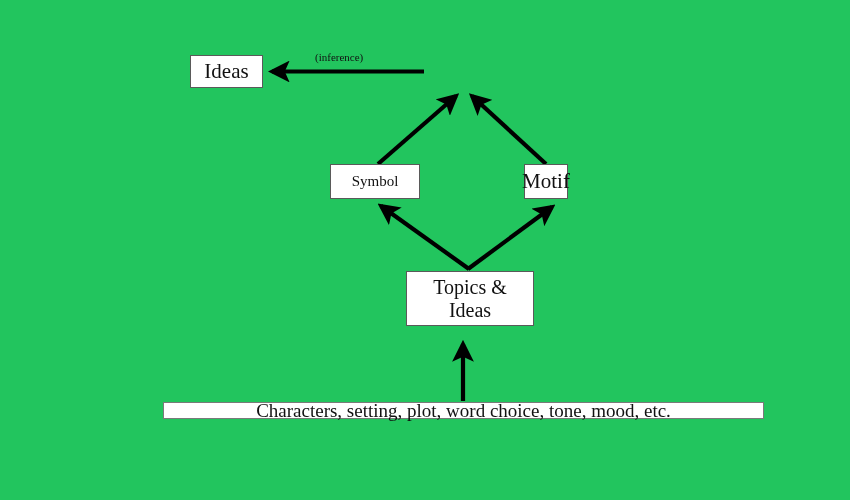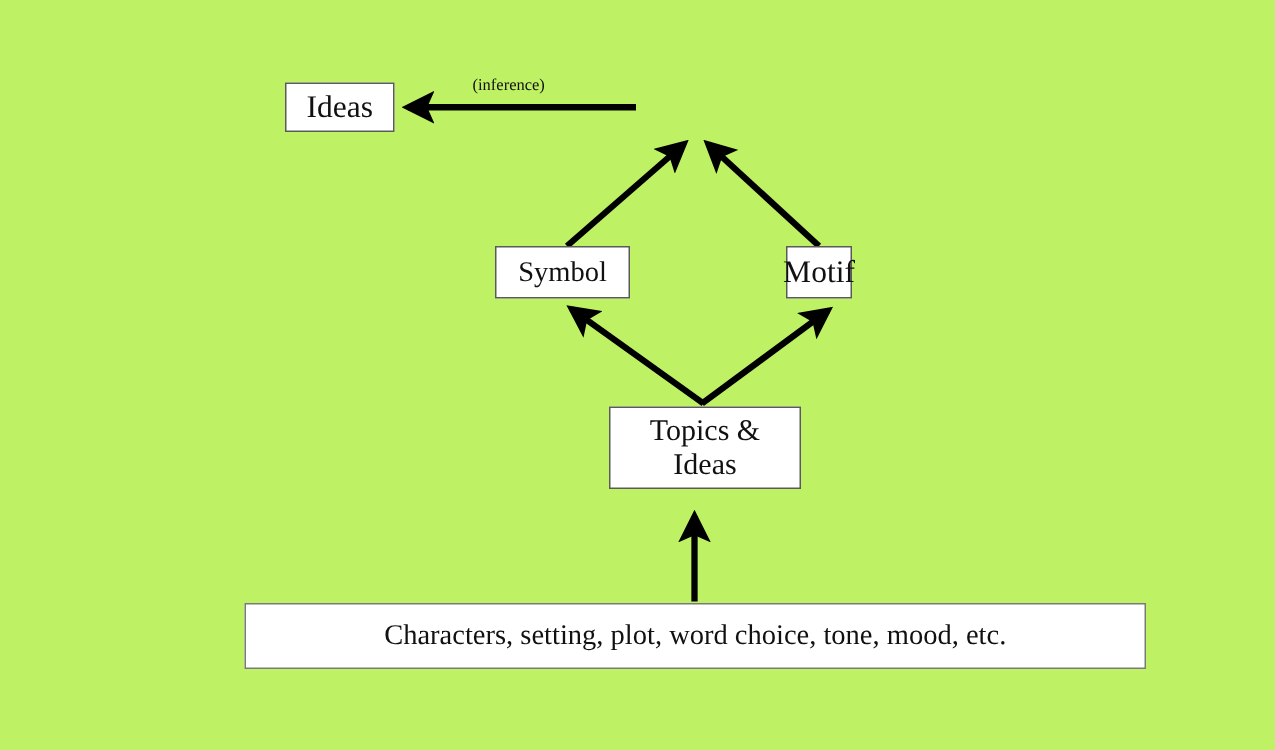--- a/index.html
+++ b/index.html
@@ -7,21 +7,21 @@
     padding: 0;
     background: #ffffff;
   }
   body {
     font-family: "Liberation Serif", serif;
   }
   #canvas {
     position: relative;
     width: 850px;
     height: 500px;
-    background: #bef264;
+    background: #22c55e;
     overflow: hidden;
   }
   #edges {
     position: absolute;
     left: 0;
     top: 0;
     width: 850px;
     height: 500px;
   }
   .node {
@@ -46,32 +46,32 @@
   #node-moral {
     left: 190px;  top: 55px;  width: 73px;  height: 33px;
     font-size: 21px;
   }
   #node-theme {
     left: 425px;  top: 55px;  width: 78px;  height: 34px;
     font-size: 21px;
   }
   #node-symbol {
     left: 330px;  top: 164px;  width: 90px;  height: 35px;
-    font-size: 19px;
+    font-size: 15px;
   }
   #node-motif {
     left: 524px;  top: 164px;  width: 44px;  height: 35px;
     font-size: 21px;
   }
   #node-topics {
     left: 406px;  top: 271px;  width: 128px;  height: 55px;
     font-size: 20px;
   }
   #node-base {
-    left: 163px;  top: 402px;  width: 601px;  height: 44px;
+    left: 163px;  top: 402px;  width: 601px;  height: 17px;
     border: 1px solid #7a7a7a;
     font-size: 19px;
   }
   .edge-caption {
     position: absolute;
     z-index: 4;
     color: #111111;
     font-family: "Liberation Serif", serif;
     font-size: 11px;
     white-space: nowrap;

